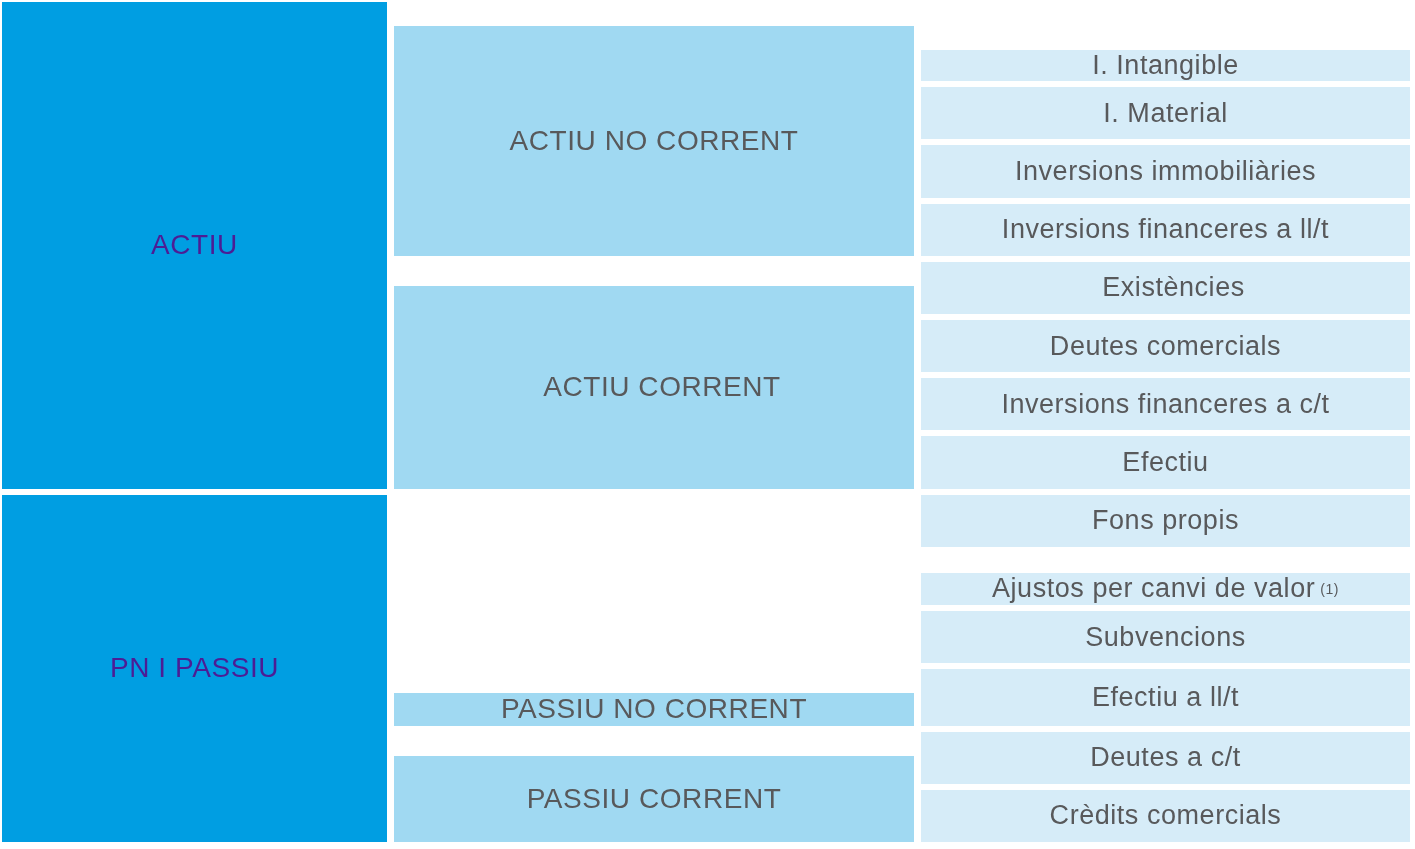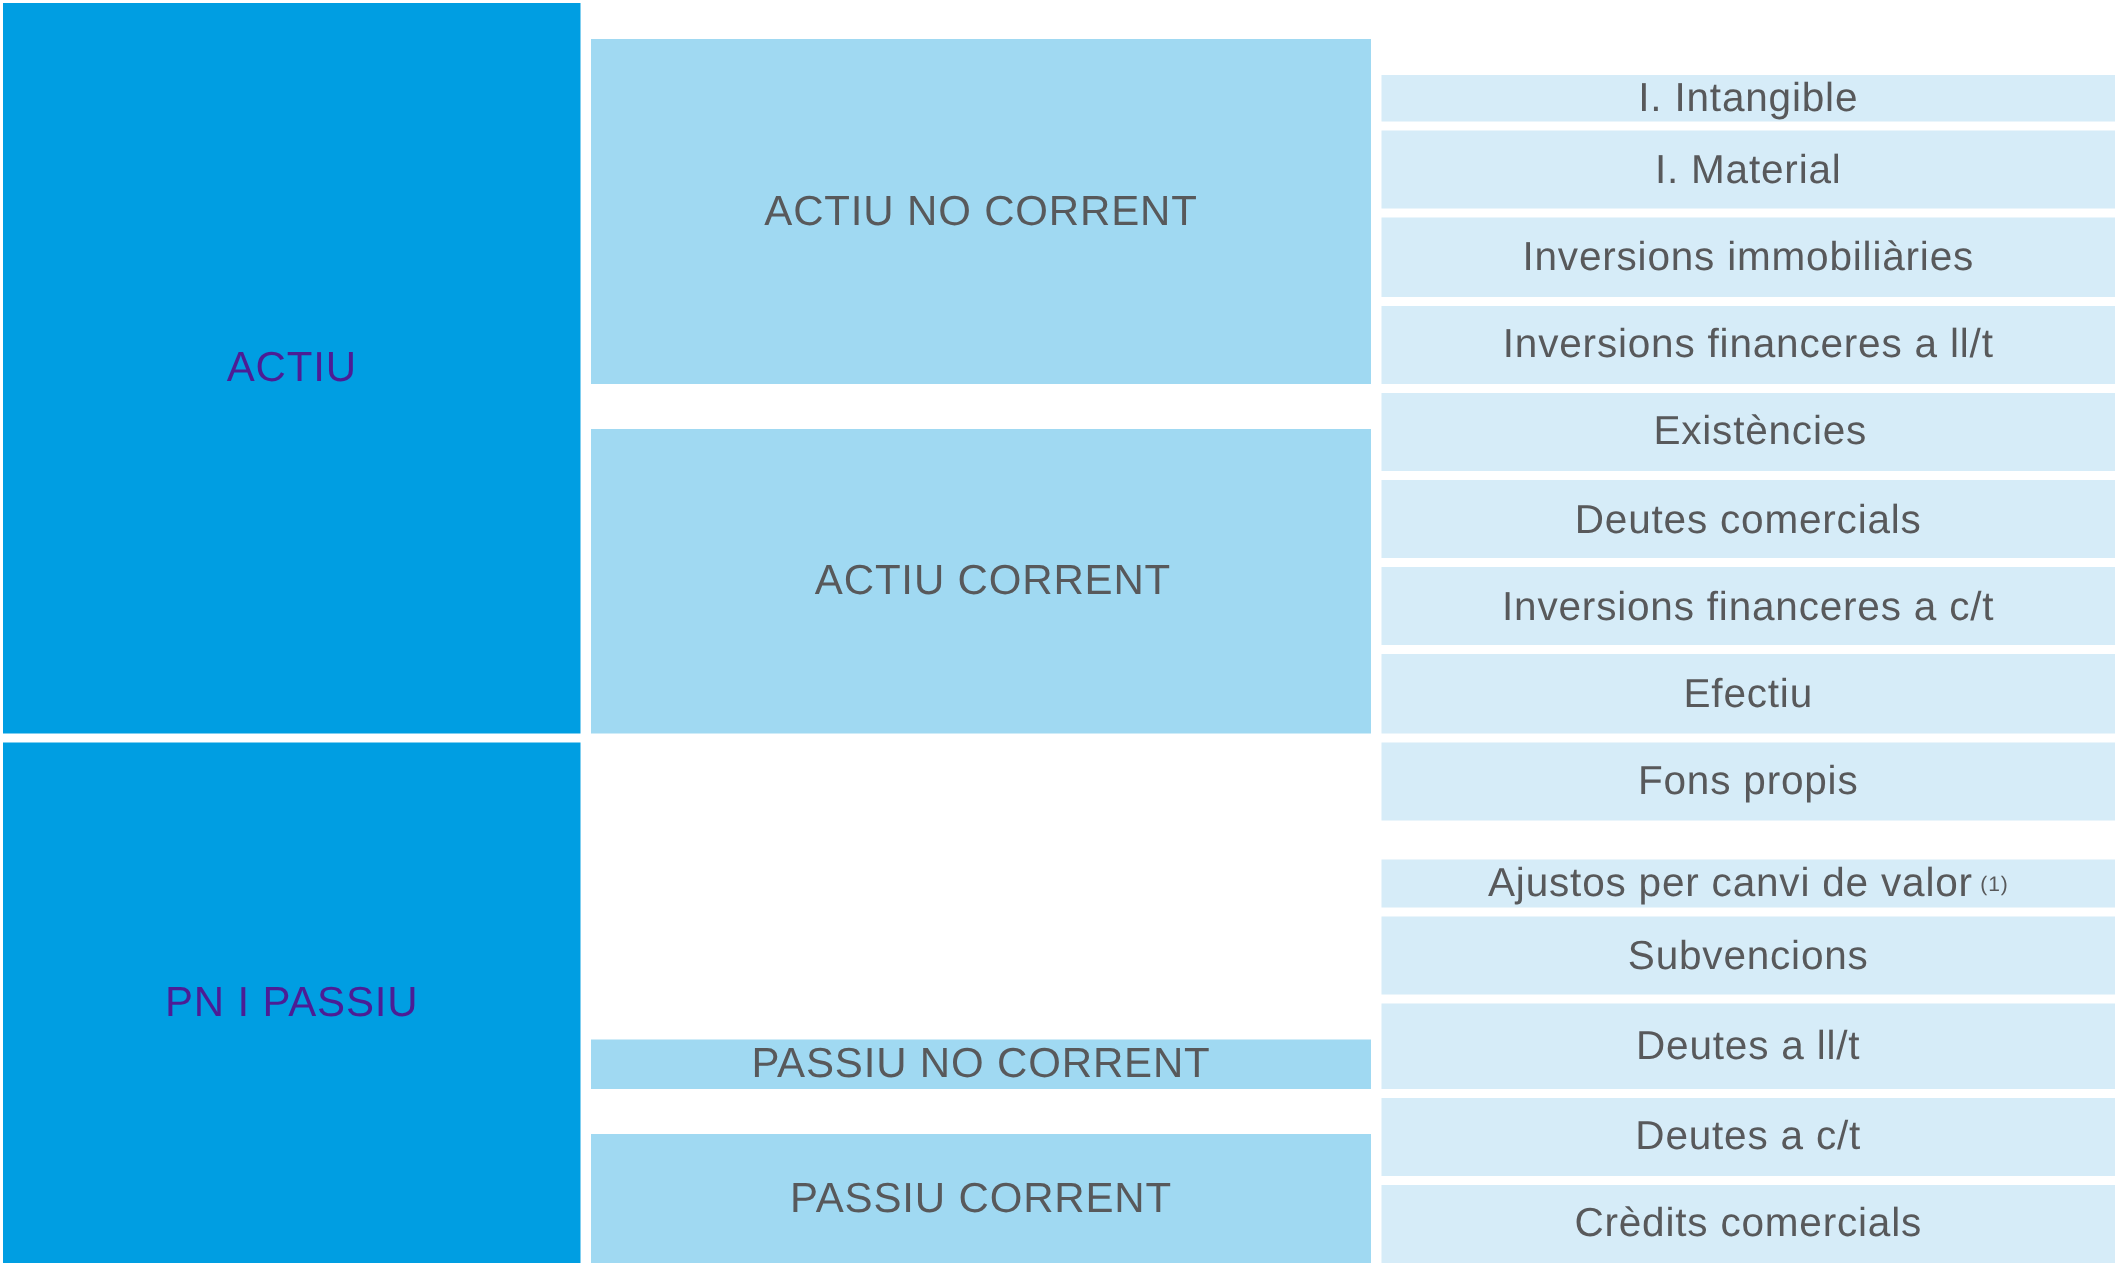--- a/index.html
+++ b/index.html
@@ -107,21 +107,21 @@
     <span>Fons propis</span>
   </div>
   <div class="cell c3" style="grid-column:3; grid-row:10;margin-top:20px;">
     <span>Ajustos per canvi de valor</span>
       <sup>(1)</sup>
   </div>
   <div class="cell c3" style="grid-column:3; grid-row:11;">
     <span>Subvencions</span>
   </div>
   <div class="cell c3" style="grid-column:3; grid-row:12;">
-    <span>Deutes a ll/t</span>
+    <span>Efectiu a ll/t</span>
   </div>
   <div class="cell c3" style="grid-column:3; grid-row:13;">
     <span>Deutes a c/t</span>
   </div>
   <div class="cell c3" style="grid-column:3; grid-row:14;">
     <span>Crèdits comercials</span>
   </div>
 
 </div>
 

